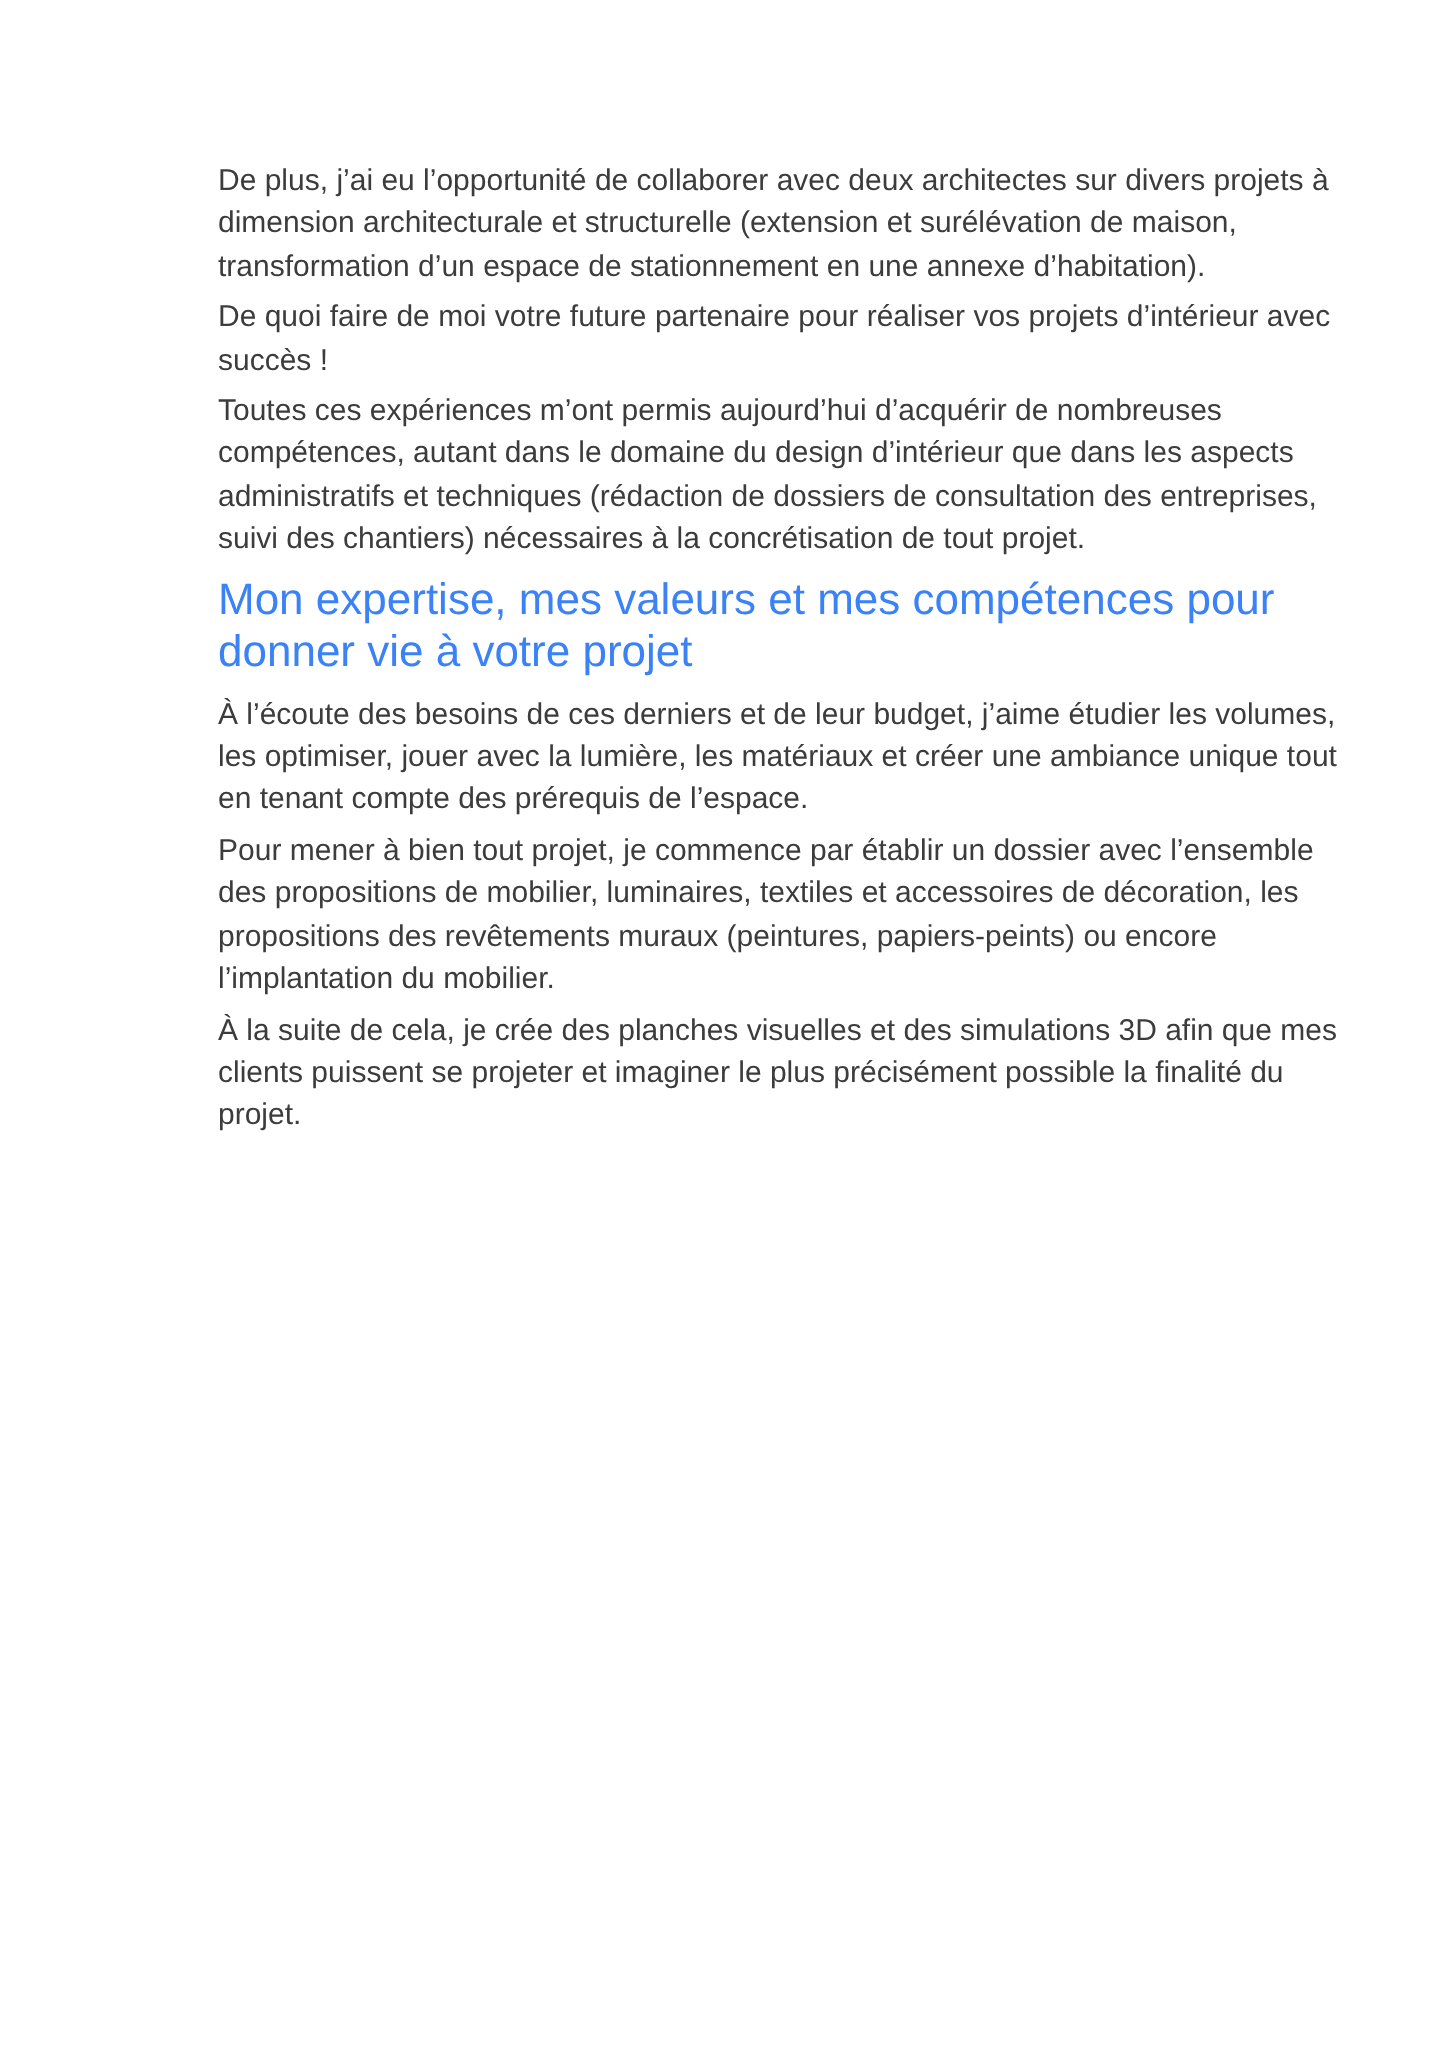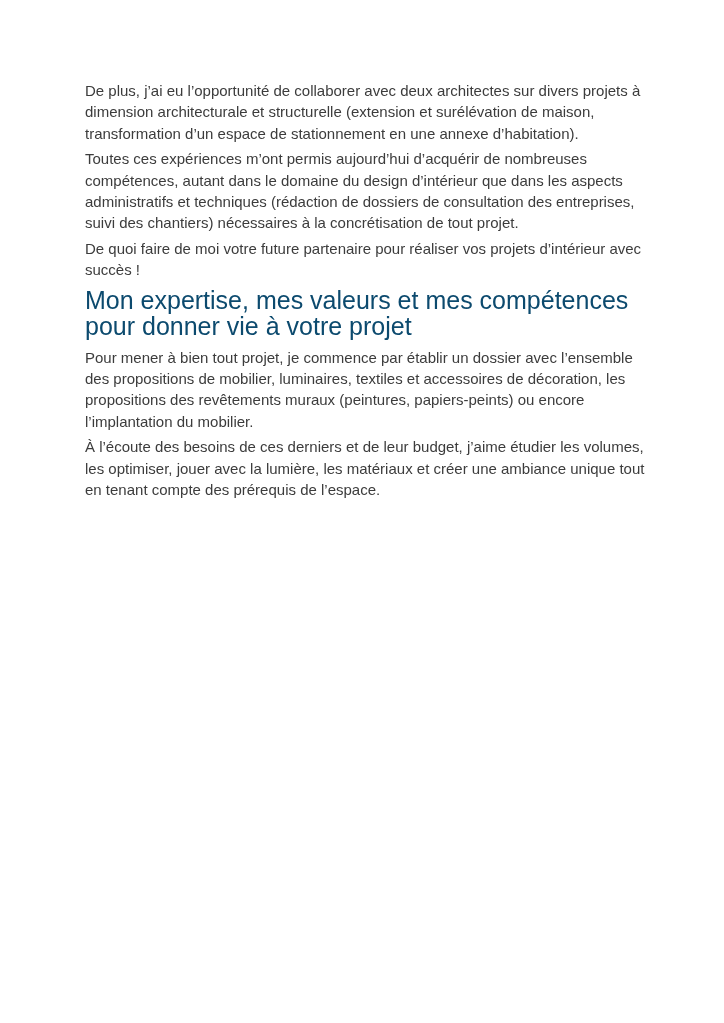--- a/index.html
+++ b/index.html
@@ -16,52 +16,54 @@
     font-family: "Liberation Sans", "DejaVu Sans", sans-serif;
   }
   .page {
     width: 724px;
     height: 1023px;
     background: #ffffff;
     padding: 80px 79px 0 85px;
   }
   .content {
     width: 560px;
+    margin-left: 24px;
   }
   .para {
     font-size: 15px;
     line-height: 21.4px;
     color: #3c3c3c;
     margin: 0 0 4px 0;
     letter-spacing: 0;
     word-spacing: normal;
   }
   .section-heading {
-    font-size: 25px;
+    font-size: 22px;
     line-height: 26px;
     font-weight: 400;
-    color: #0c4a6e;
+    color: #3b82f6;
     margin: 6px 0 8px 0;
   }
 </style>
 </head>
 <body>
 
 <div class="page">
   <div class="content">
 
     <p class="para">De plus, j’ai eu l’opportunité de collaborer avec deux architectes sur divers projets à dimension architecturale et structurelle (extension et surélévation de maison, transformation d’un espace de stationnement en une annexe d’habitation).</p>
 
+    <p class="para">De quoi faire de moi votre future partenaire pour réaliser vos projets d’intérieur avec succès !</p>
+
     <p class="para">Toutes ces expériences m’ont permis aujourd’hui d’acquérir de nombreuses compétences, autant dans le domaine du design d’intérieur que dans les aspects administratifs et techniques (rédaction de dossiers de consultation des entreprises, suivi des chantiers) nécessaires à la concrétisation de tout projet.</p>
-
-    <p class="para">De quoi faire de moi votre future partenaire pour réaliser vos projets d’intérieur avec succès !</p>
 
     <h2 class="section-heading">Mon expertise, mes valeurs et mes compétences pour donner vie à votre projet</h2>
 
 
+    <p class="para">À l’écoute des besoins de ces derniers et de leur budget, j’aime étudier les volumes, les optimiser, jouer avec la lumière, les matériaux et créer une ambiance unique tout en tenant compte des prérequis de l’espace.</p>
+
     <p class="para">Pour mener à bien tout projet, je commence par établir un dossier avec l’ensemble des propositions de mobilier, luminaires, textiles et accessoires de décoration, les propositions des revêtements muraux (peintures, papiers-peints) ou encore l’implantation du mobilier.</p>
 
-    <p class="para">À l’écoute des besoins de ces derniers et de leur budget, j’aime étudier les volumes, les optimiser, jouer avec la lumière, les matériaux et créer une ambiance unique tout en tenant compte des prérequis de l’espace.</p>
-
+    <p class="para">À la suite de cela, je crée des planches visuelles et des simulations 3D afin que mes clients puissent se projeter et imaginer le plus précisément possible la finalité du projet.</p>
 
 
   </div>
 </div>
 
 </body></html>

